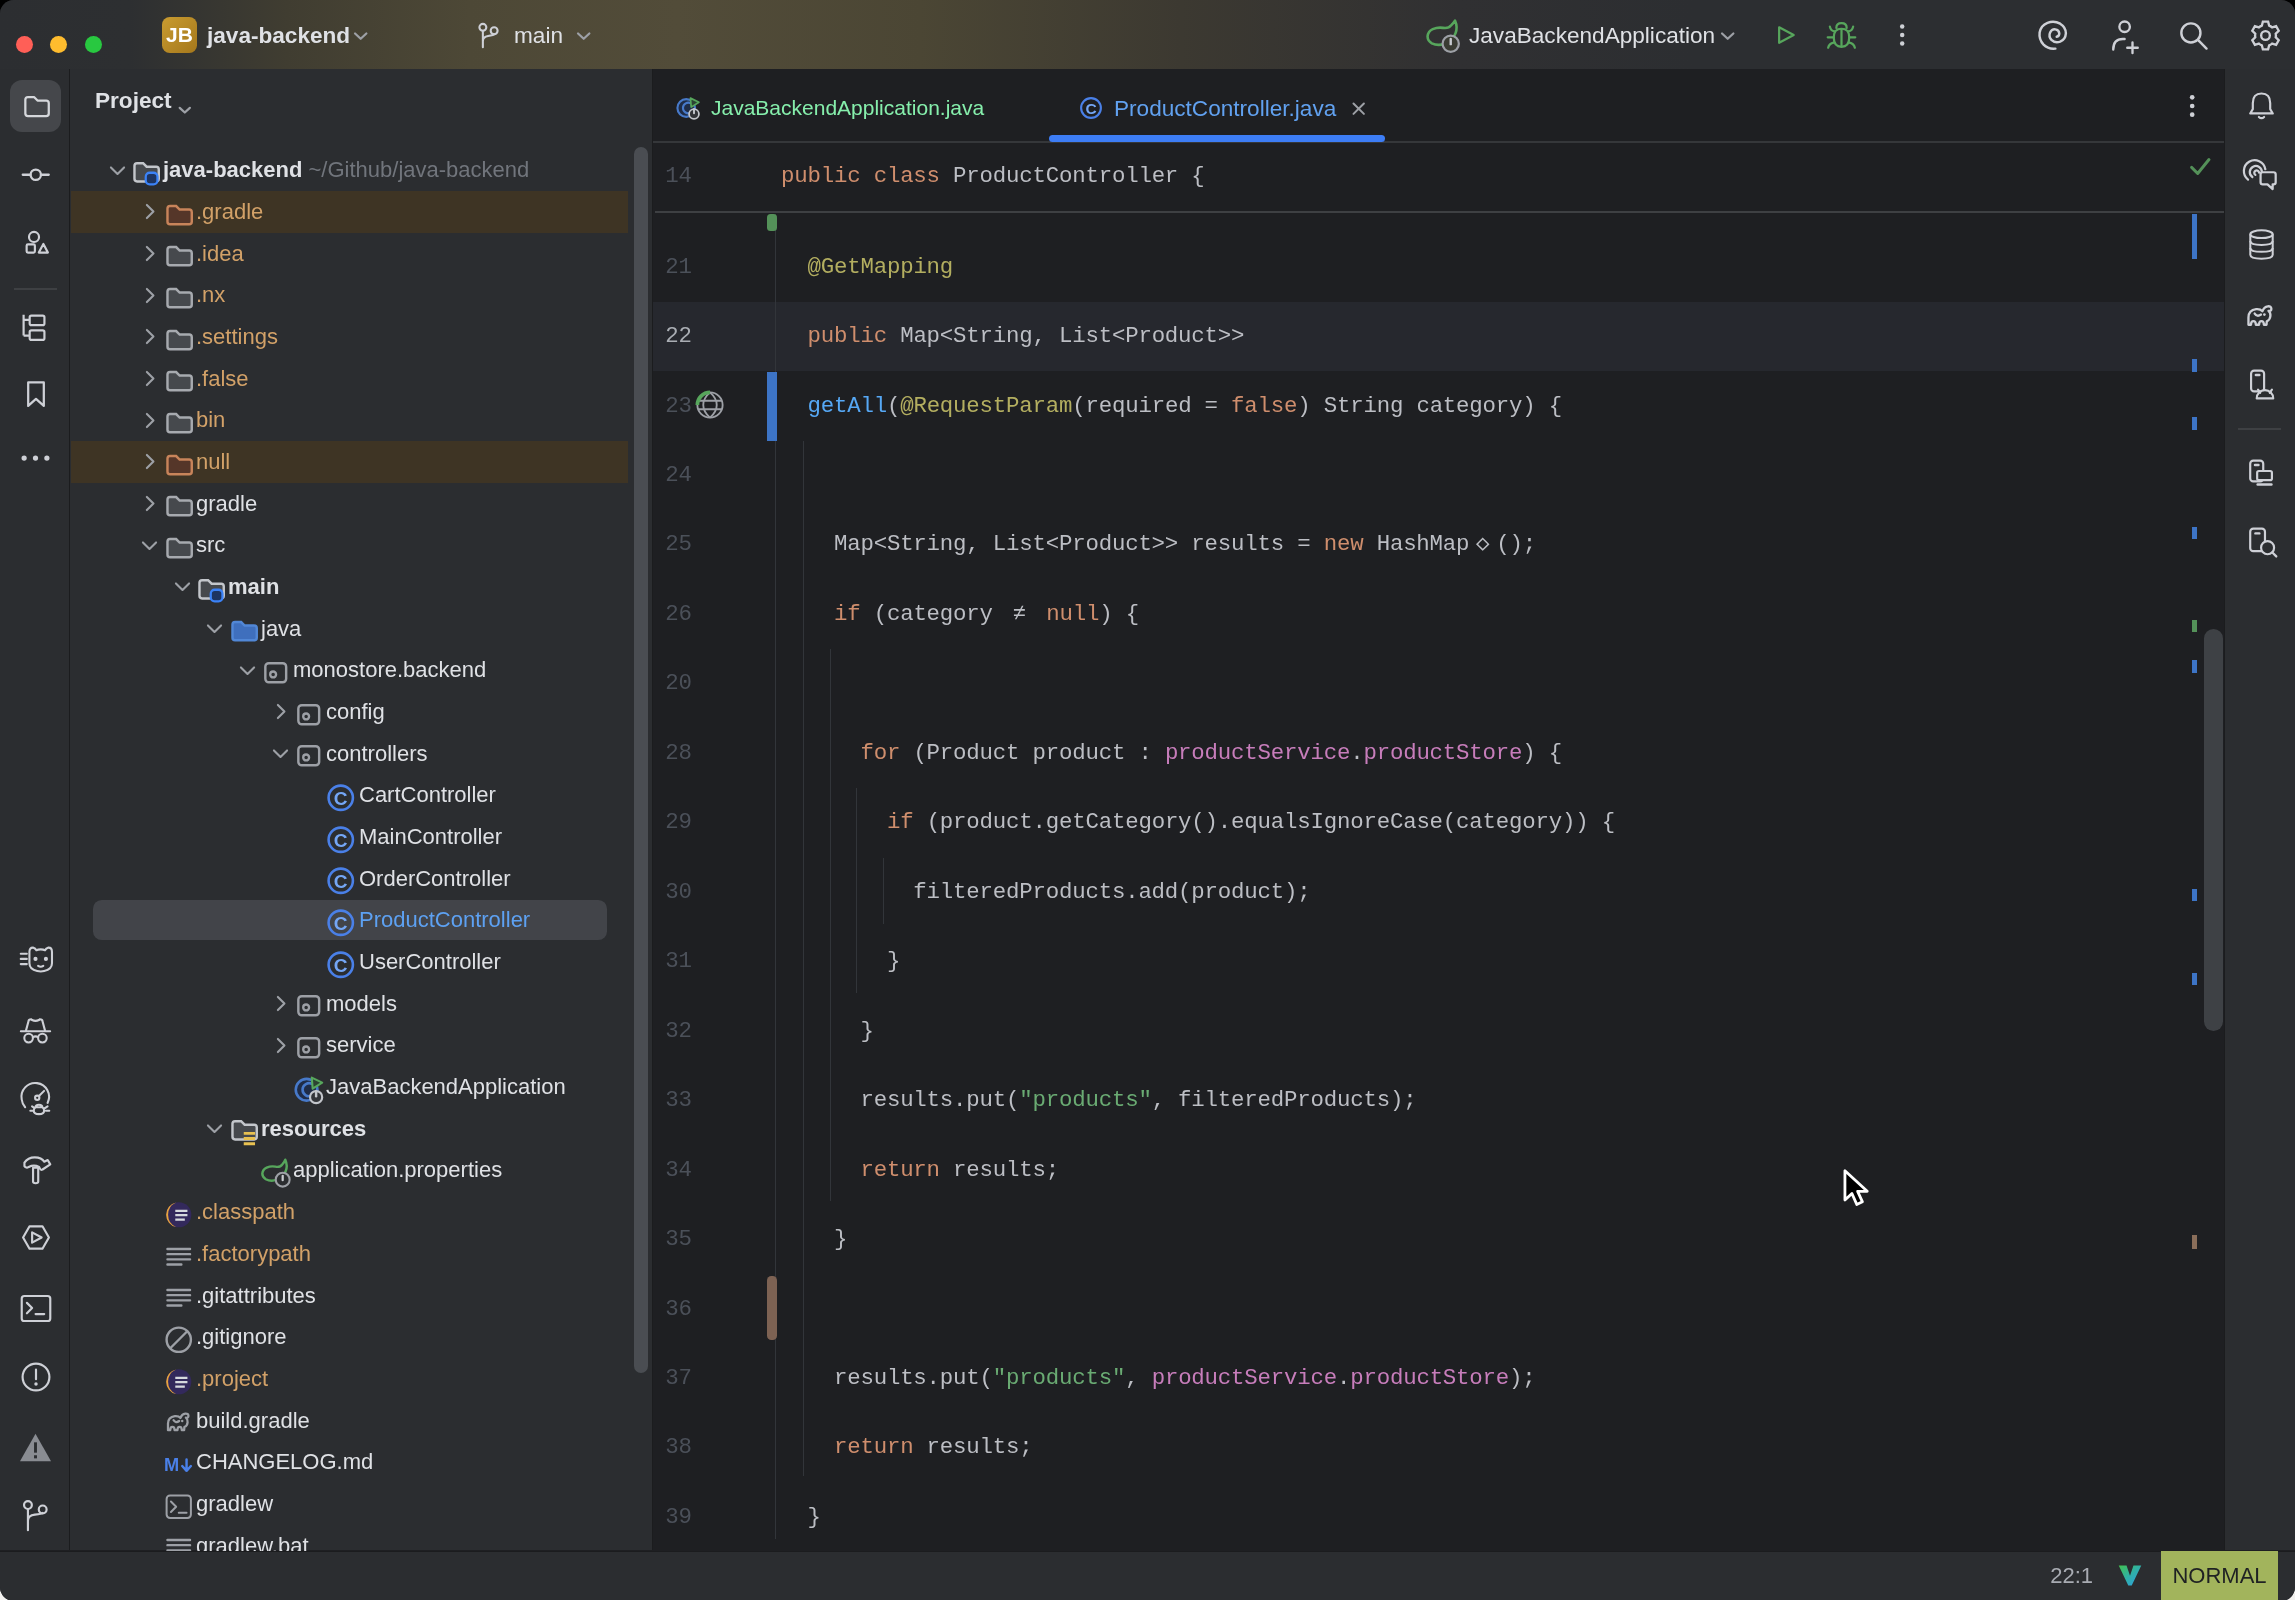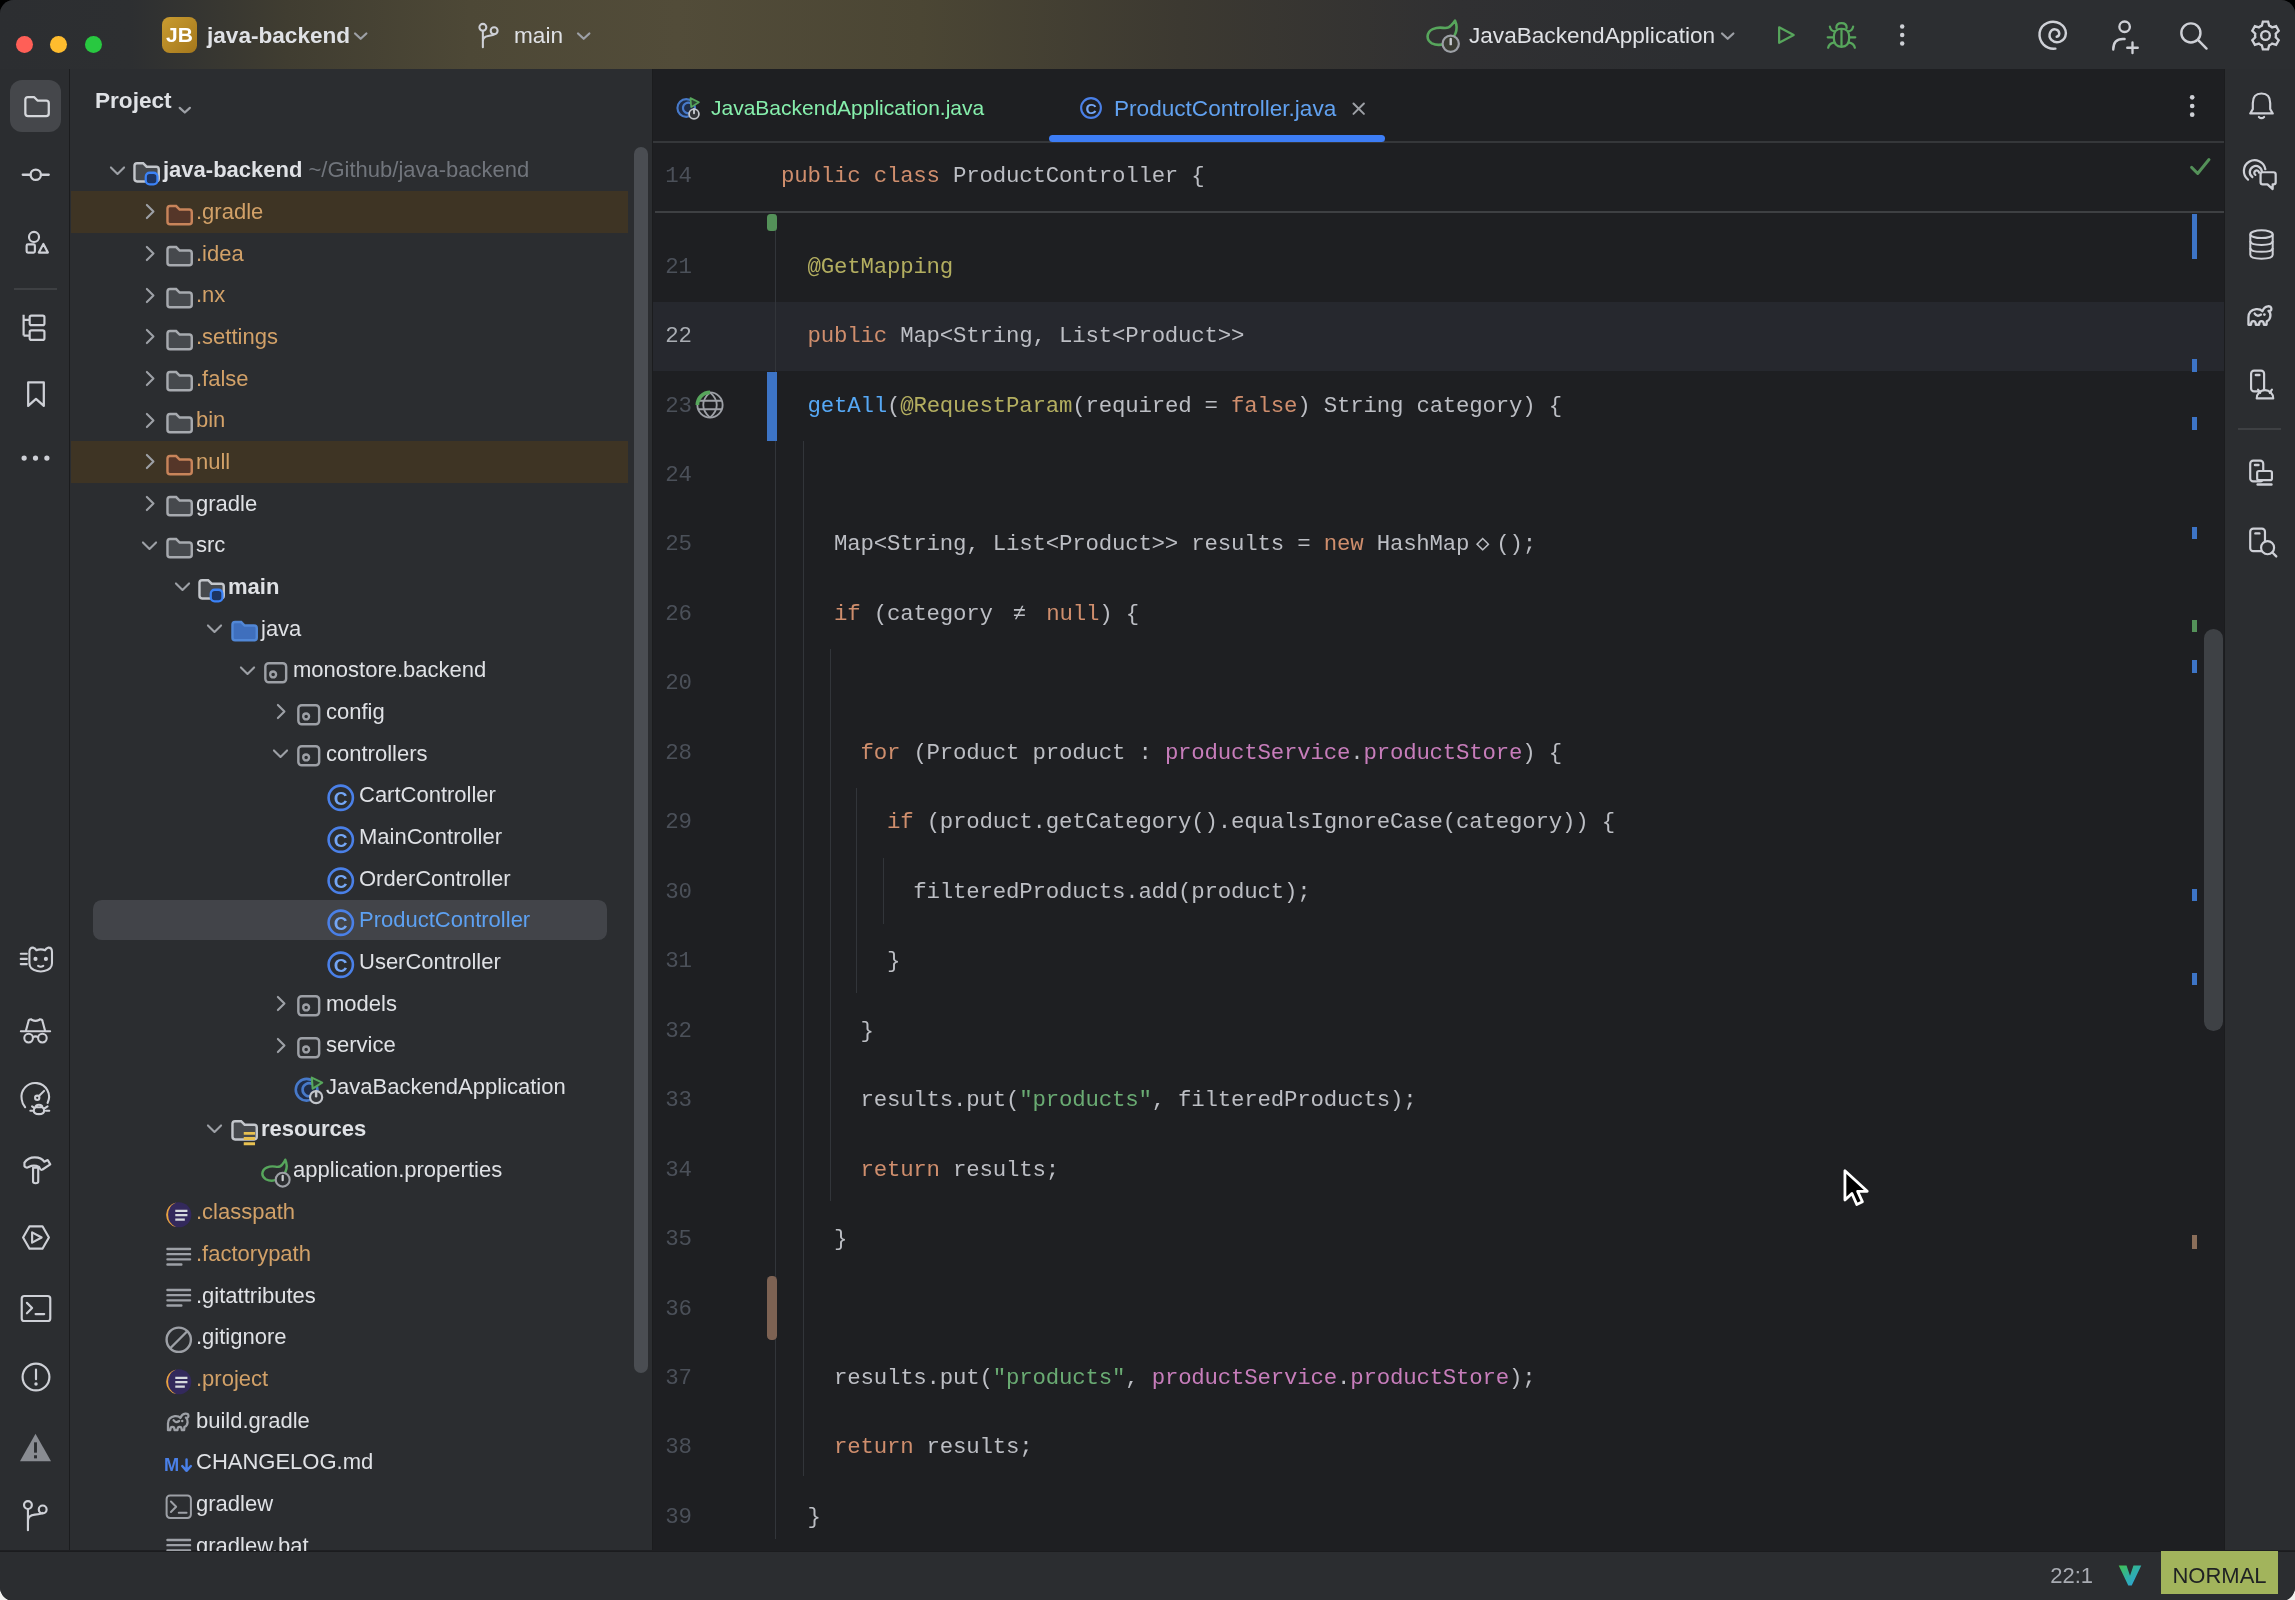--- a/index.html
+++ b/index.html
@@ -582,14 +582,14 @@
 <svg style="left:2117px;top:1562px" width="26" height="26" viewBox="0 0 30 30">
 <defs>
         <linearGradient id="vg" x1="0" y1="0" x2="1" y2="1">
 <stop offset="0" stop-color="#41c24f"></stop>
           <stop offset="0.5" stop-color="#2fb0a8"></stop>
           <stop offset="1" stop-color="#2f9ee8"></stop>
         </linearGradient>
       </defs>
 <path d="M2 4 h9 l4 12 l4 -12 h9 L17 27 h-4 Z" fill="url(#vg)"></path>
     </svg>
-<div class="abs" style="left:2161px;top:1551px;width:117px;height:43px;background:#a2b45c;color:#1f2123;font-size:22px;text-align:center;line-height:49px;">NORMAL</div>
+<div class="abs" style="left:2161px;top:1551px;width:117px;height:49px;background:#a2b45c;color:#1f2123;font-size:22px;text-align:center;line-height:49px;">NORMAL</div>
 </div>
 
 </body></html>

